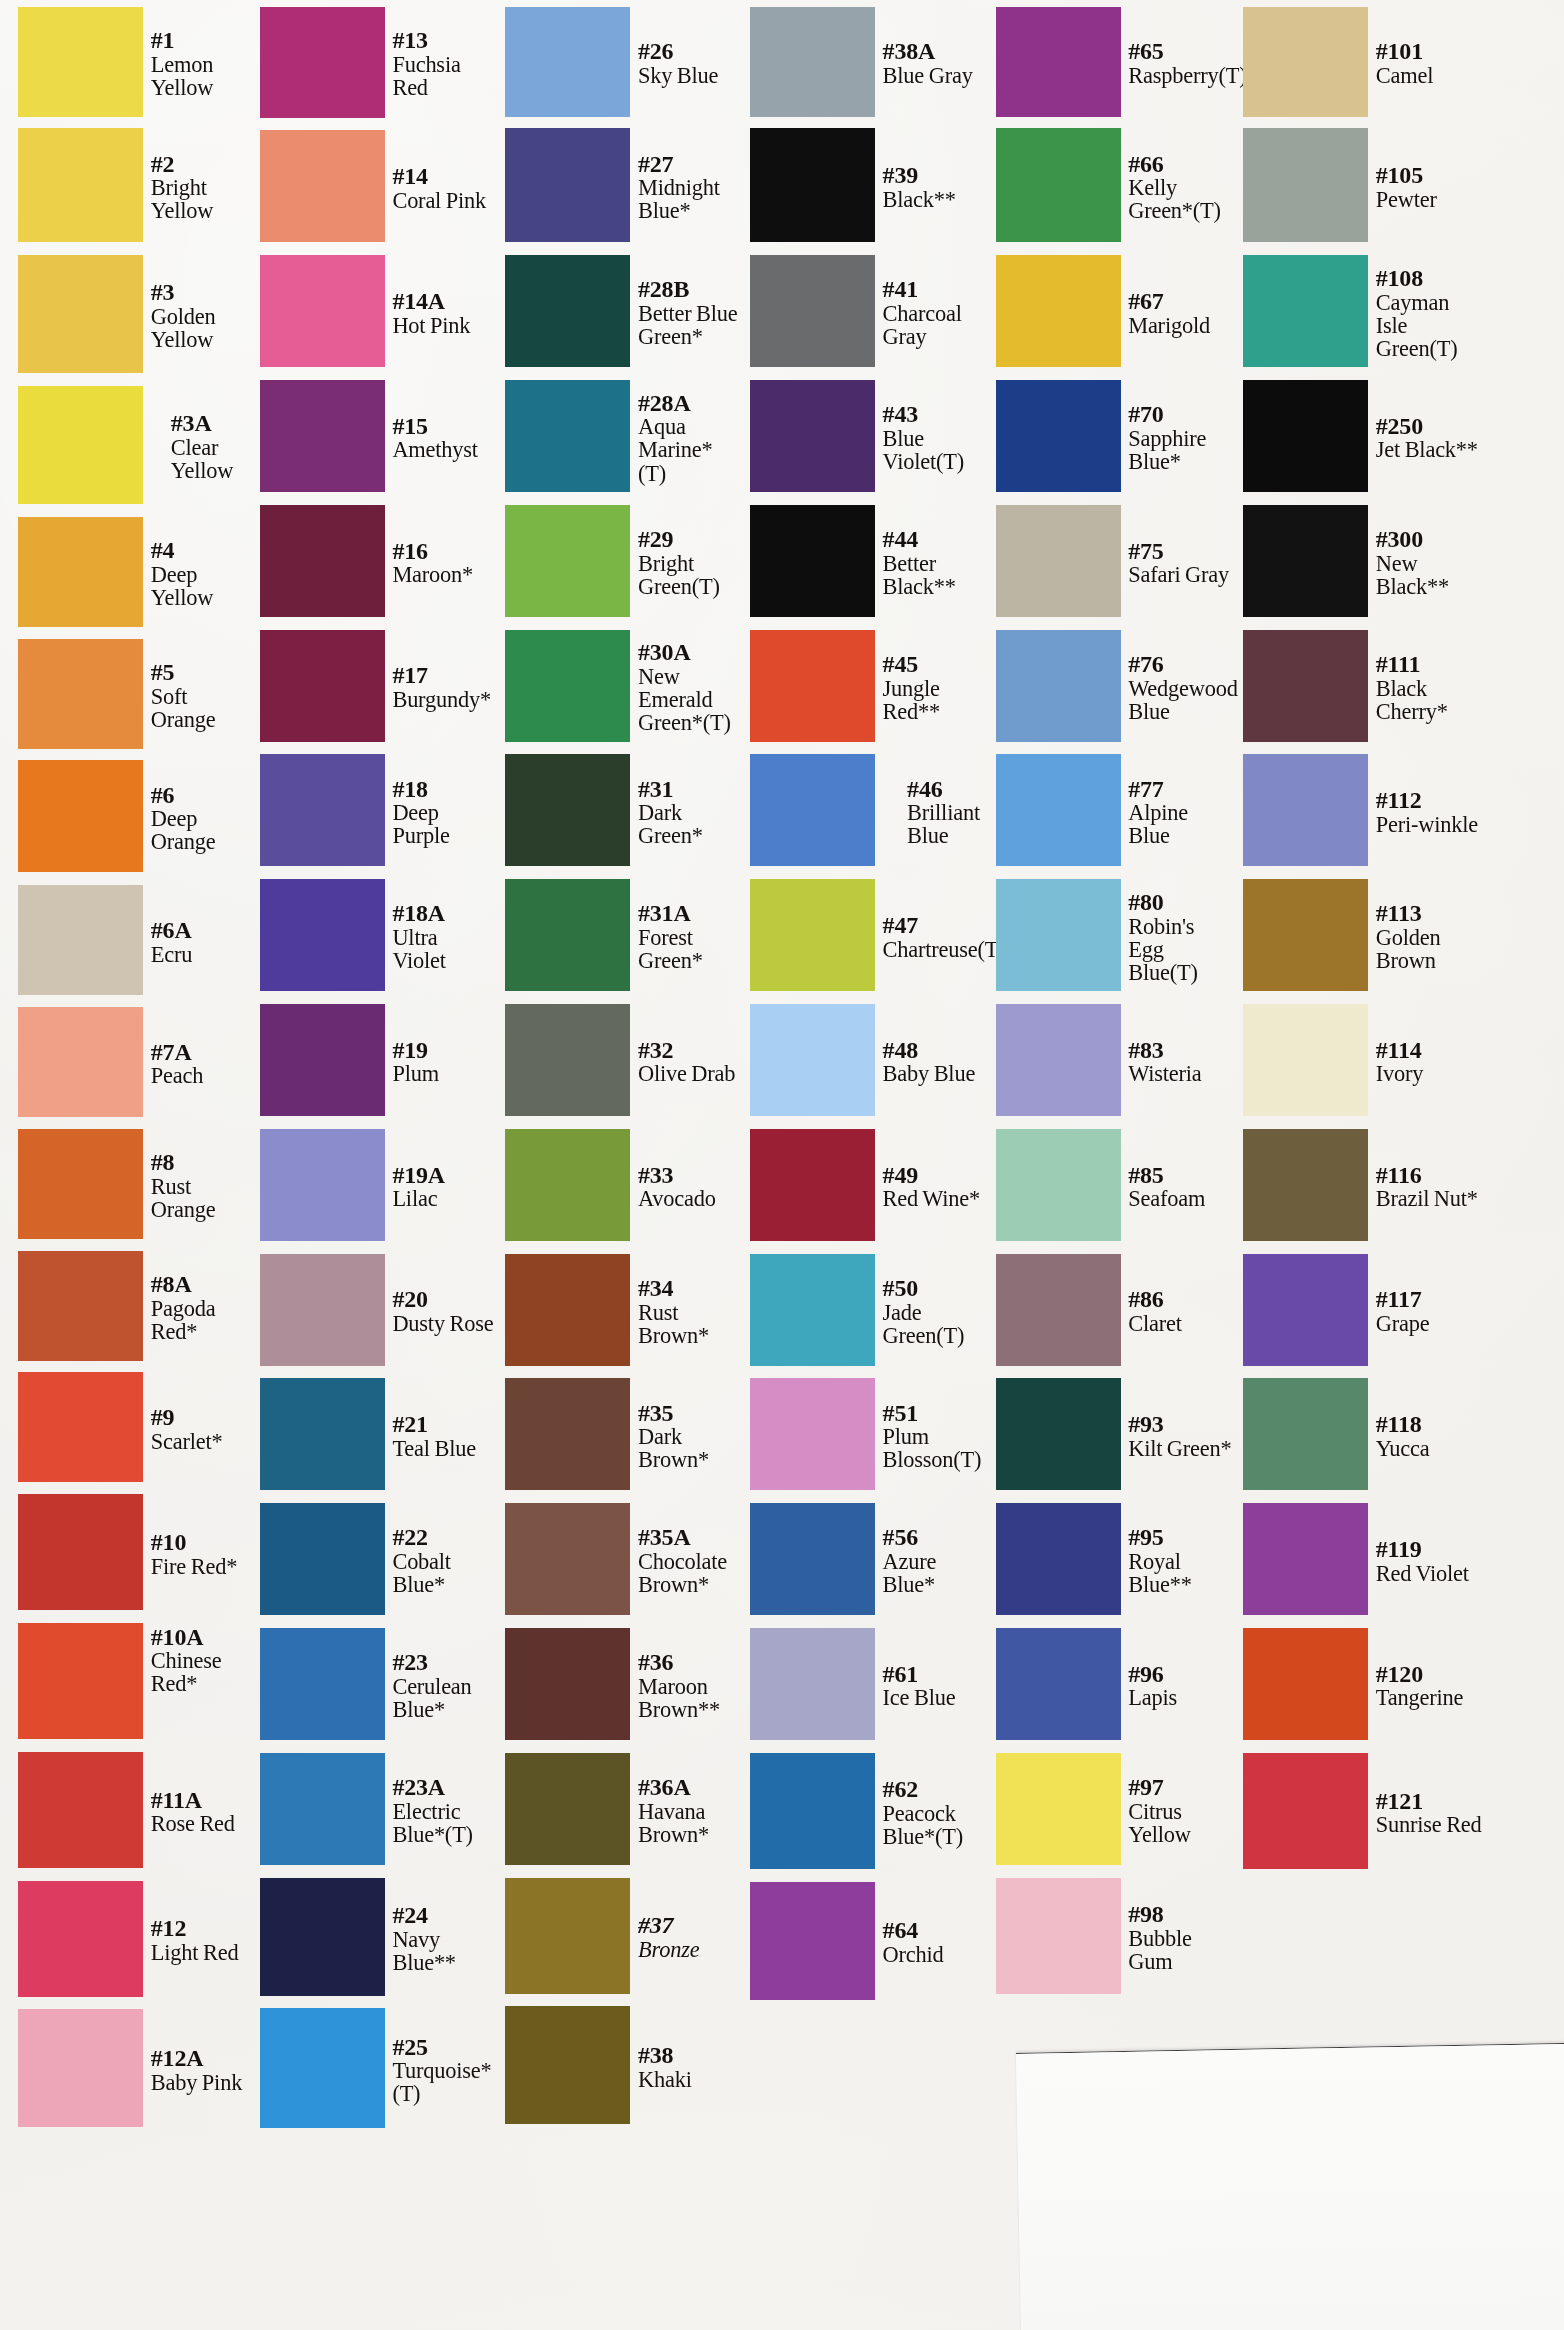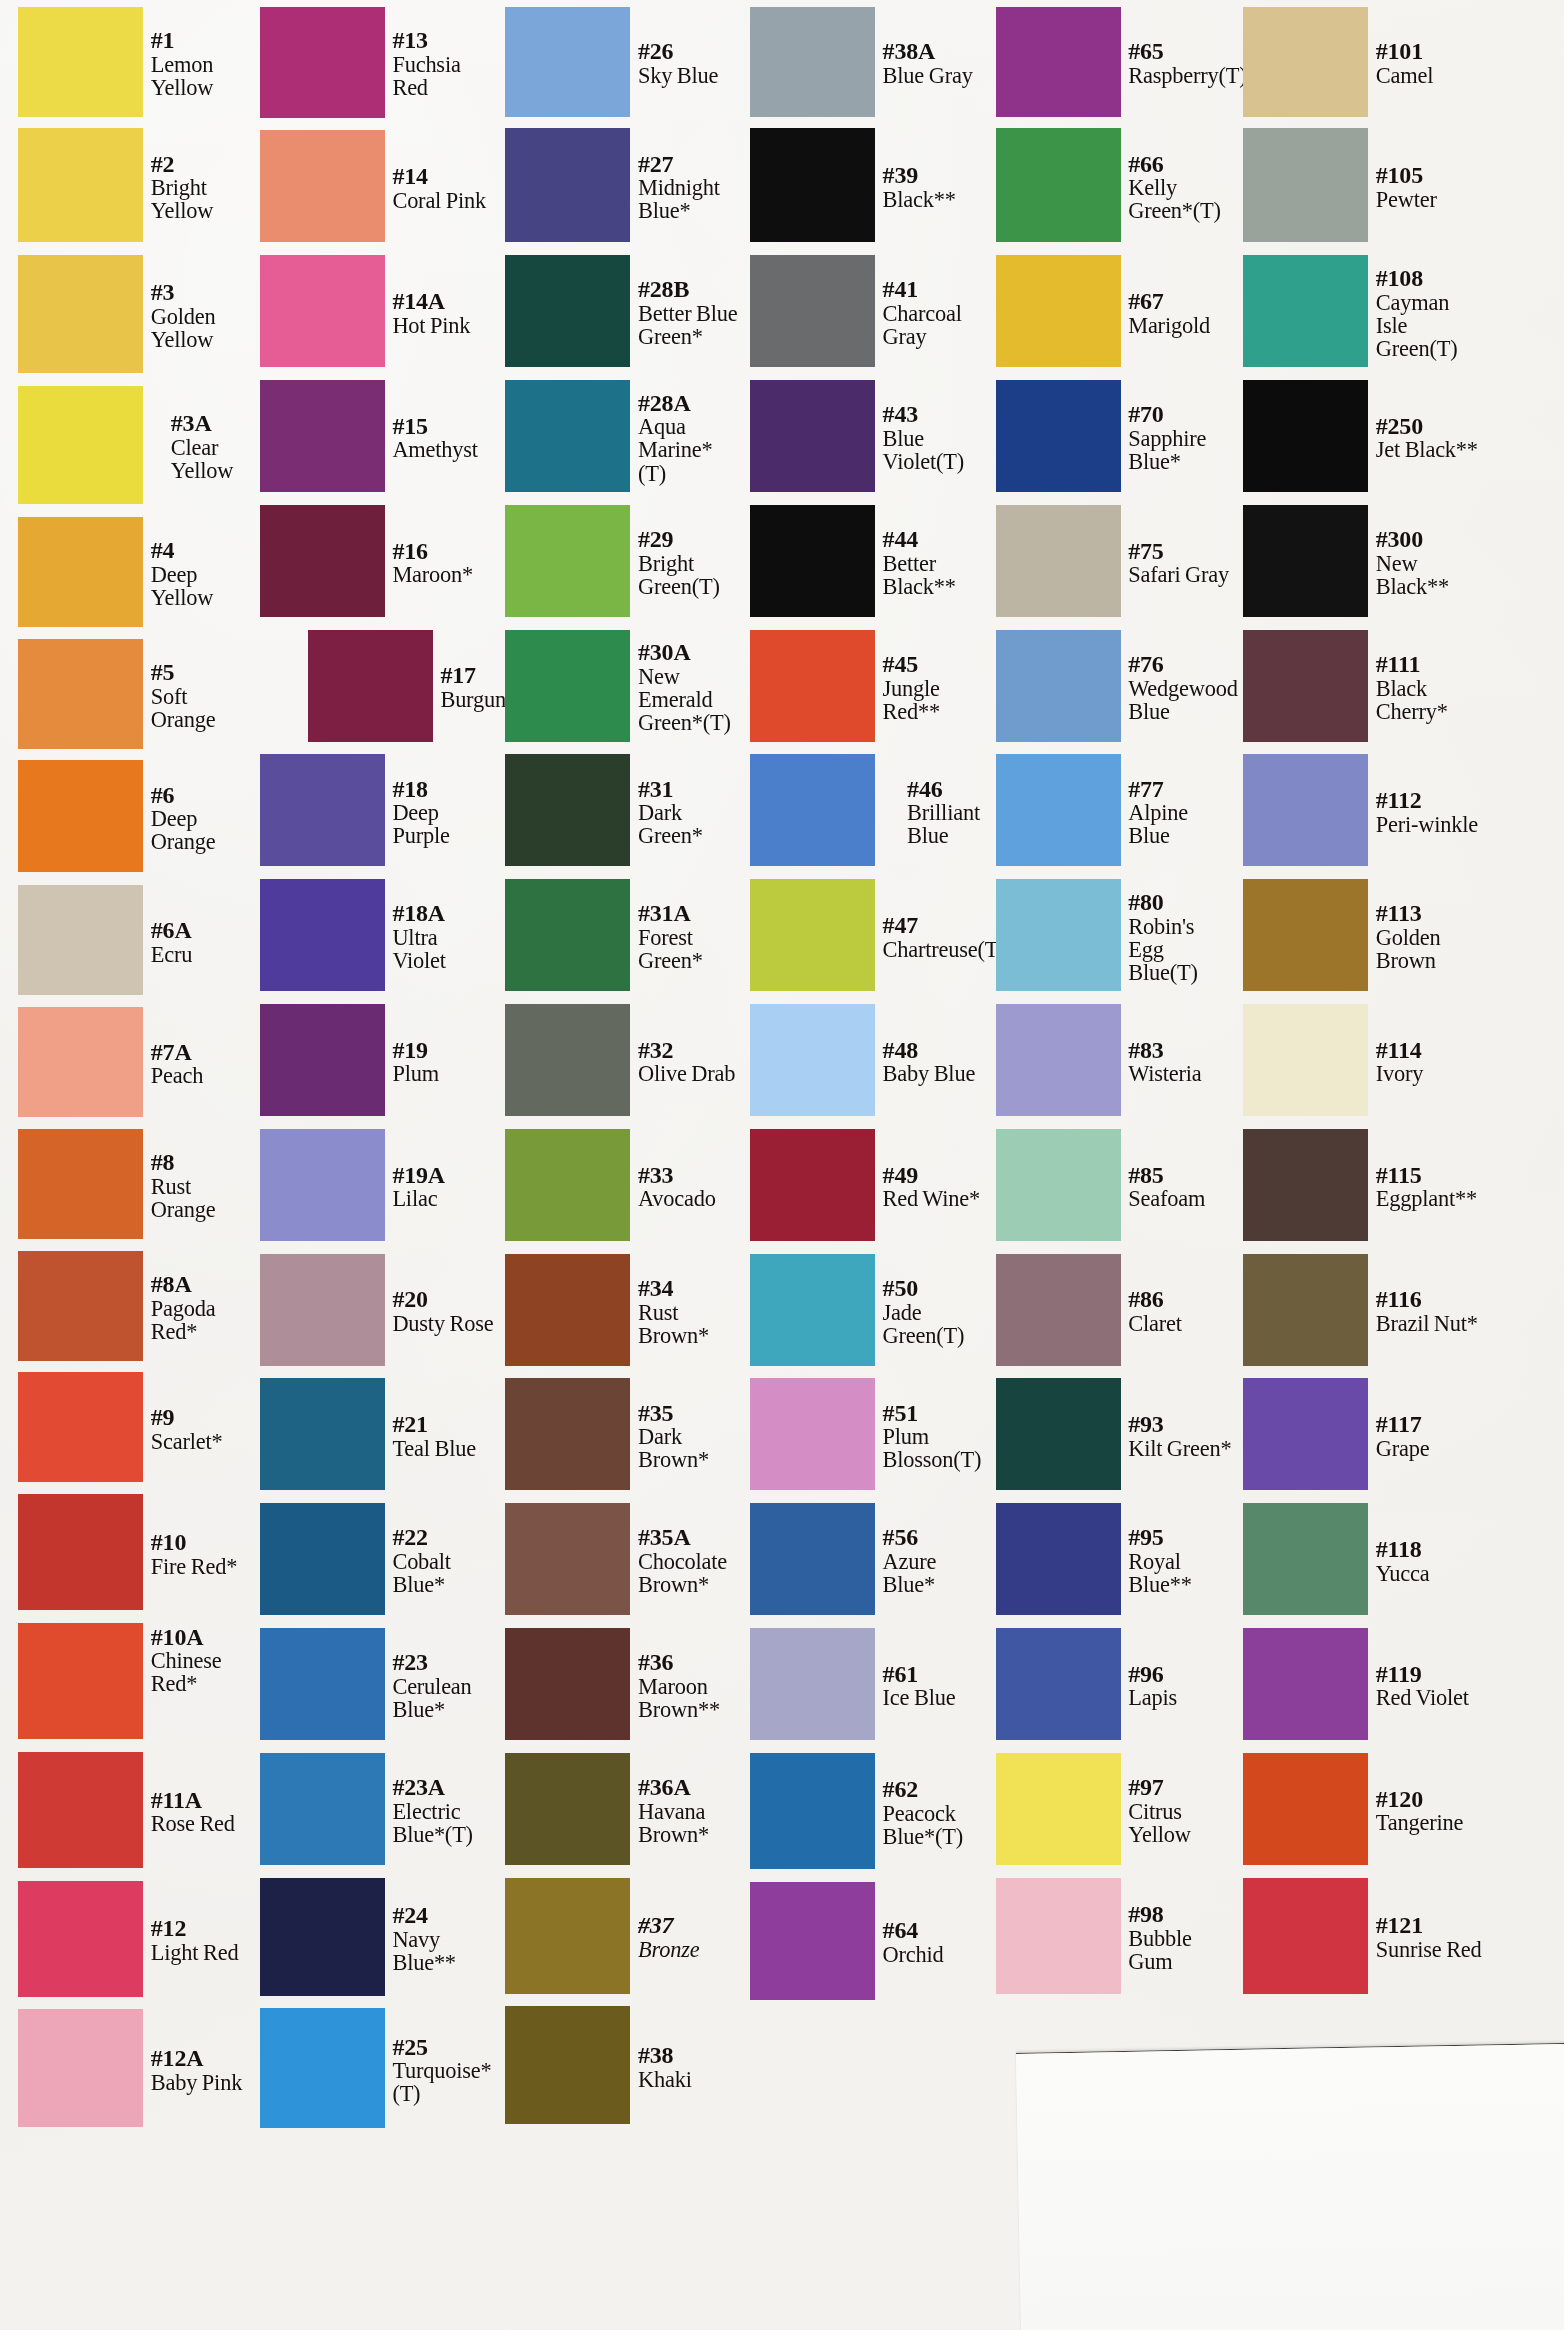--- a/index.html
+++ b/index.html
@@ -231,21 +231,21 @@
           <span class="swatch-name">Amethyst</span>
         </div>
       </div>
       <div class="swatch-row" style="height: 119px; margin-bottom: 5.8px;">
         <div class="swatch-chip" style="width: 125px; height: 112px; background: rgb(109, 31, 60);"></div>
         <div class="swatch-caption" style="width: 91px; display: flex; flex-direction: column; justify-content: center; height: 112px;">
           <span class="swatch-code">#16</span>
           <span class="swatch-name">Maroon*</span>
         </div>
       </div>
-      <div class="swatch-row" style="height: 119px; margin-bottom: 5.8px; margin-left: 48px;">
+      <div class="swatch-row" style="height: 119px; margin-bottom: 5.8px;">
         <div class="swatch-chip" style="width: 125px; height: 112px; background: rgb(125, 30, 67);"></div>
         <div class="swatch-caption" style="width: 91px; display: flex; flex-direction: column; justify-content: center; height: 112px;">
           <span class="swatch-code">#17</span>
           <span class="swatch-name">Burgundy*</span>
         </div>
       </div>
       <div class="swatch-row" style="height: 119px; margin-bottom: 5.8px;">
         <div class="swatch-chip" style="width: 125px; height: 112px; background: rgb(90, 78, 156);"></div>
         <div class="swatch-caption" style="width: 91px; display: flex; flex-direction: column; justify-content: center; height: 112px;">
           <span class="swatch-code">#18</span>
@@ -727,27 +727,20 @@
         <div class="swatch-caption" style="width: 98px; display: flex; flex-direction: column; justify-content: center; height: 112px;">
           <span class="swatch-code">#113</span>
           <span class="swatch-name">Golden Brown</span>
         </div>
       </div>
       <div class="swatch-row" style="height: 119px; margin-bottom: 5.8px;">
         <div class="swatch-chip" style="width: 125px; height: 112px; background: rgb(239, 233, 205);"></div>
         <div class="swatch-caption" style="width: 98px; display: flex; flex-direction: column; justify-content: center; height: 112px;">
           <span class="swatch-code">#114</span>
           <span class="swatch-name">Ivory</span>
-        </div>
-      </div>
-      <div class="swatch-row" style="height: 119px; margin-bottom: 5.8px;">
-        <div class="swatch-chip" style="width: 125px; height: 112px; background: rgb(78, 59, 53);"></div>
-        <div class="swatch-caption" style="width: 98px; display: flex; flex-direction: column; justify-content: center; height: 112px;">
-          <span class="swatch-code">#115</span>
-          <span class="swatch-name">Eggplant**</span>
         </div>
       </div>
       <div class="swatch-row" style="height: 119px; margin-bottom: 5.8px;">
         <div class="swatch-chip" style="width: 125px; height: 112px; background: rgb(109, 94, 61);"></div>
         <div class="swatch-caption" style="width: 98px; display: flex; flex-direction: column; justify-content: center; height: 112px;">
           <span class="swatch-code">#116</span>
           <span class="swatch-name">Brazil Nut*</span>
         </div>
       </div>
       <div class="swatch-row" style="height: 119px; margin-bottom: 5.8px;">

